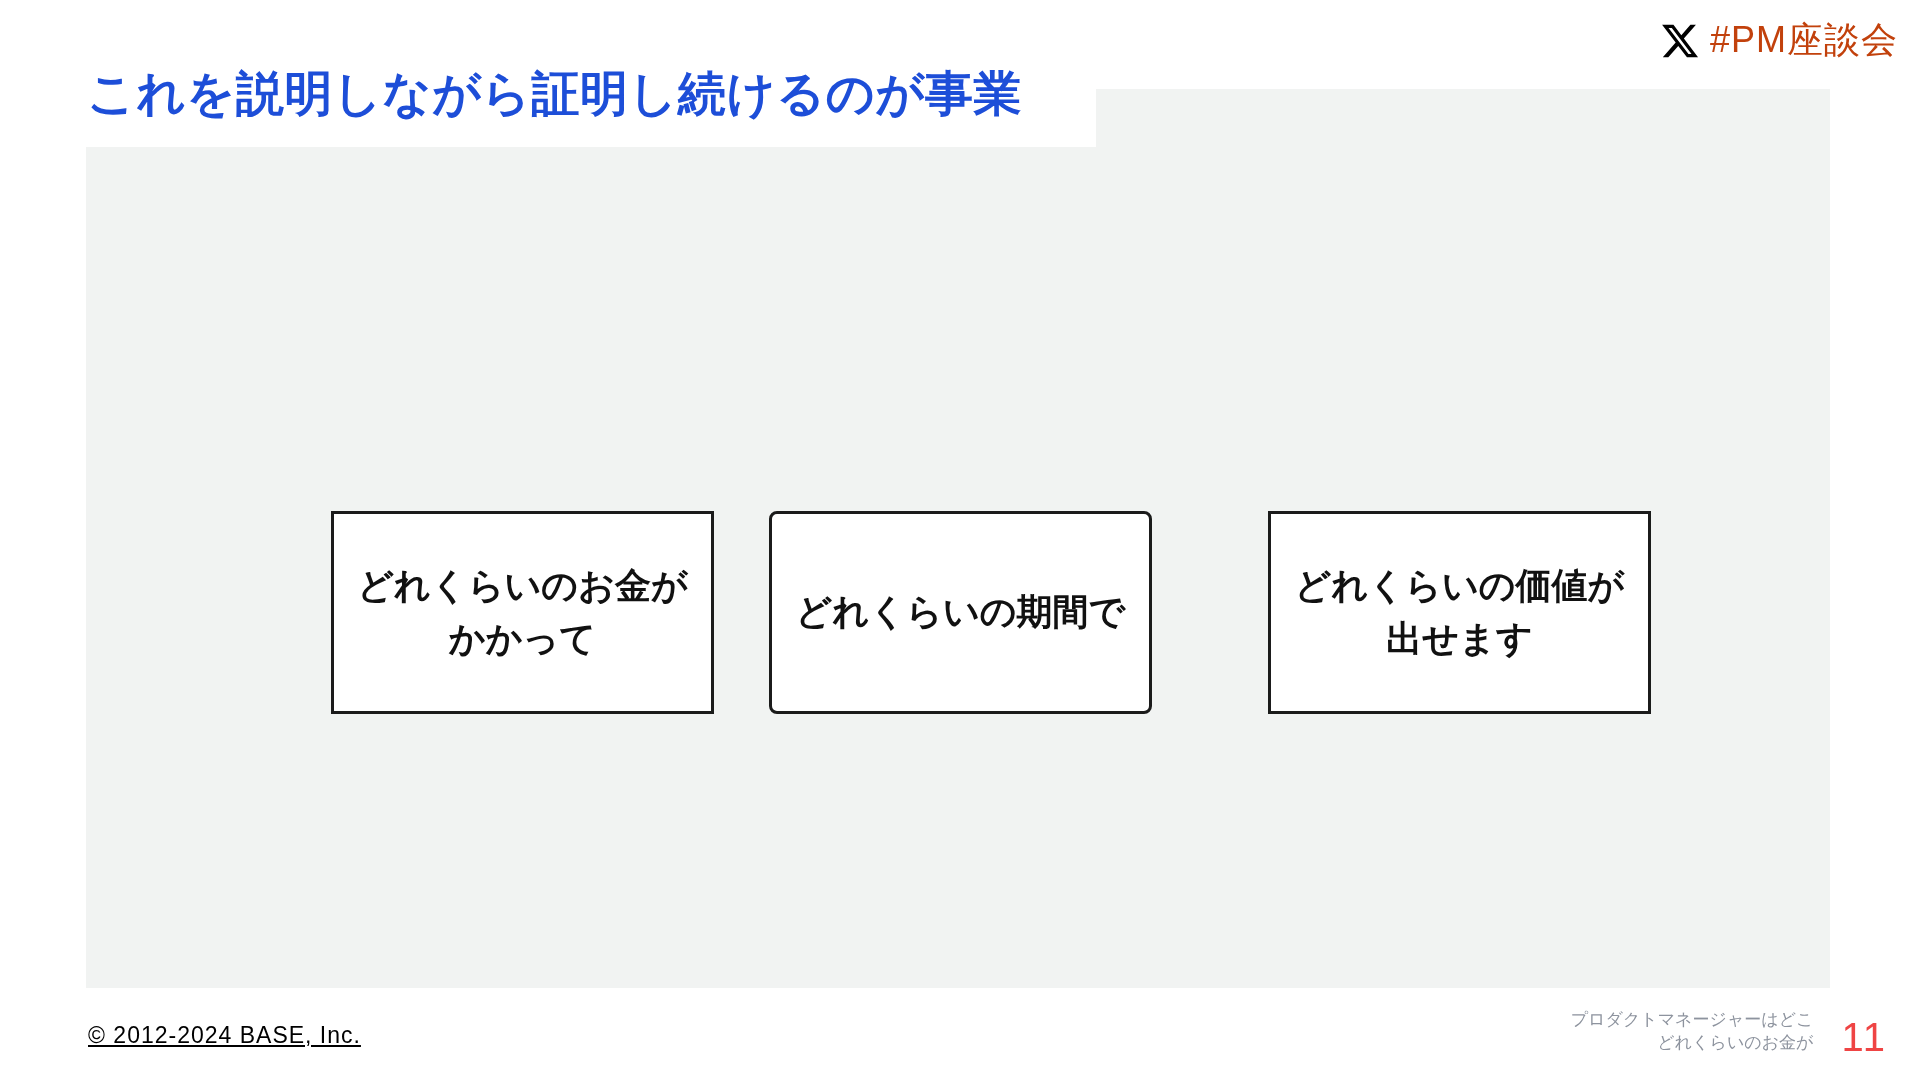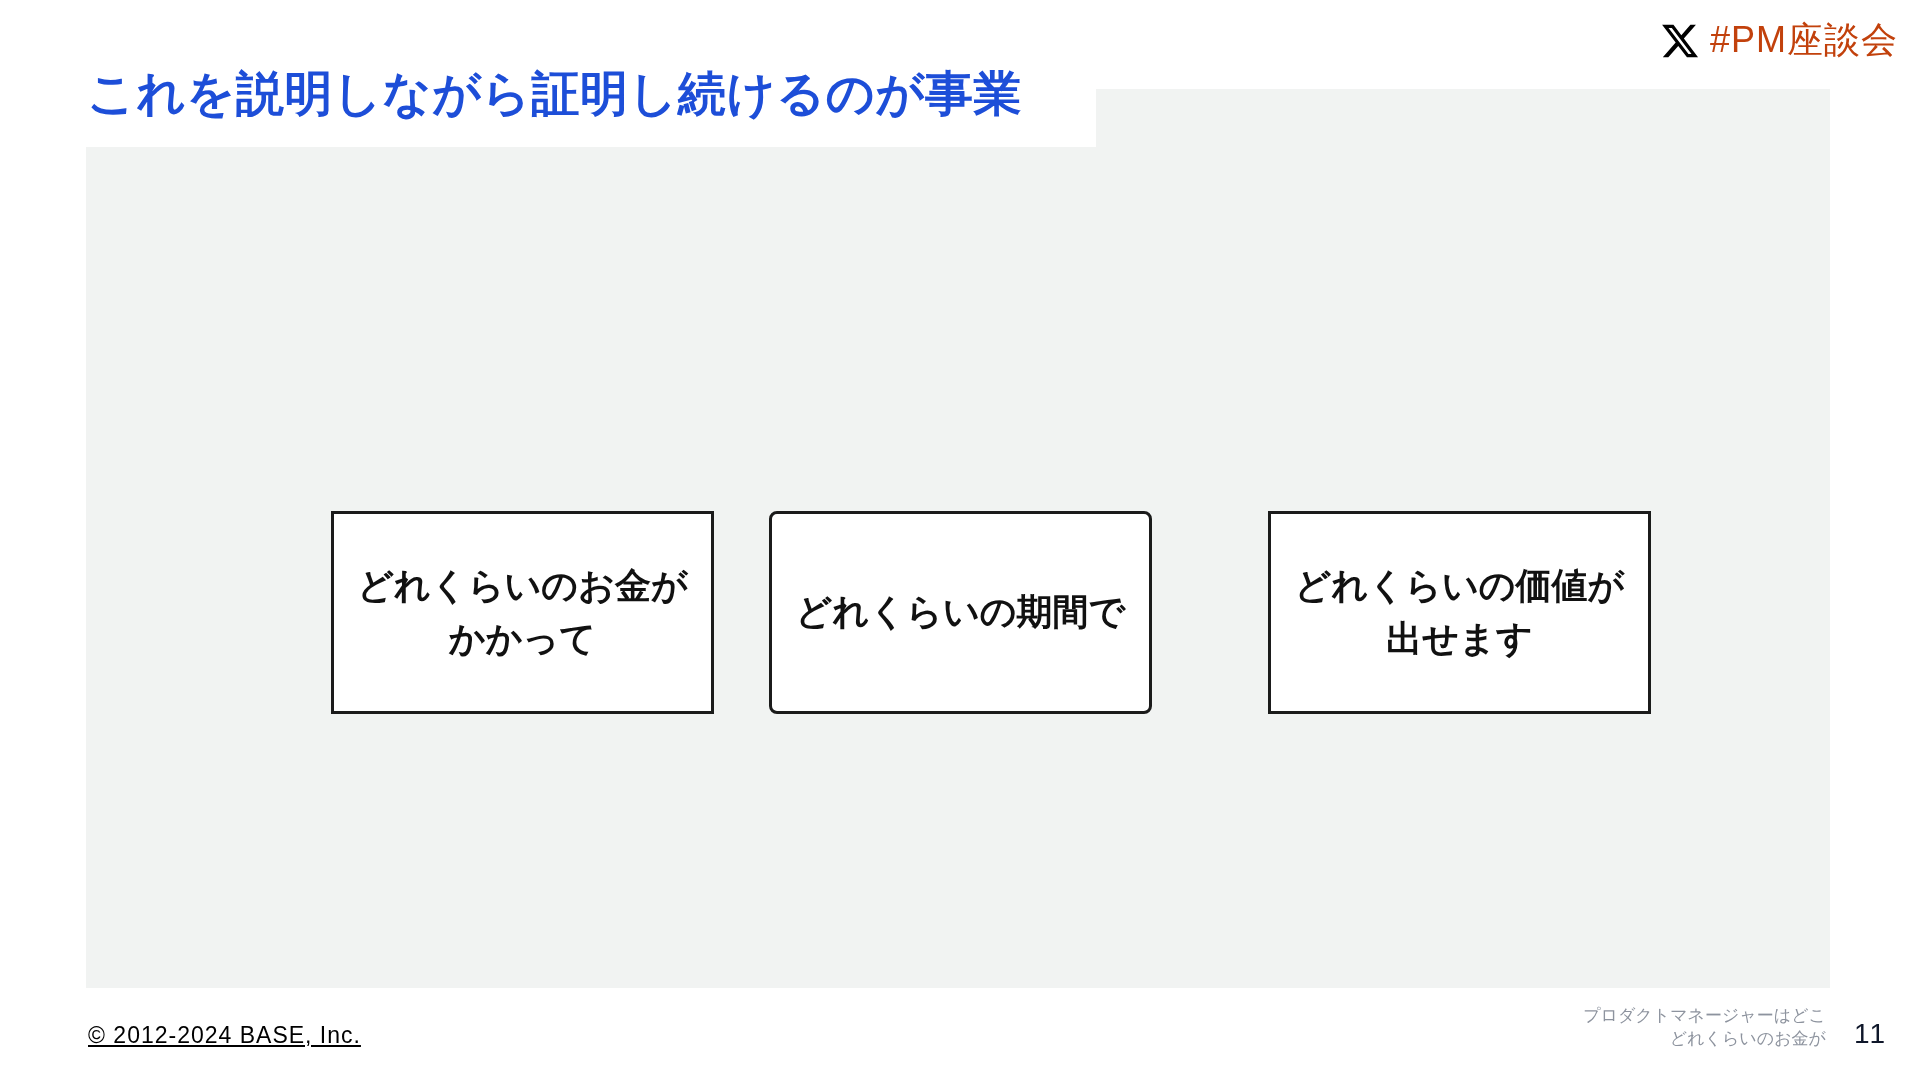--- a/index.html
+++ b/index.html
@@ -90,24 +90,24 @@
     gap: 28px;
   }
   .deck-title {
     text-align: right;
     font-size: 17px;
     line-height: 23px;
     color: #8d939e;
     white-space: nowrap;
   }
   .page-number {
-    font-size: 28px;
+    font-size: 40px;
     font-weight: 400;
     letter-spacing: 2px;
-    color: #0f172a;
+    color: #ef4444;
     line-height: 1;
     margin-top: 13px;
   }
 </style>
 </head>
 <body>
 
 <div class="slide">
 
   <div class="panel"></div>

